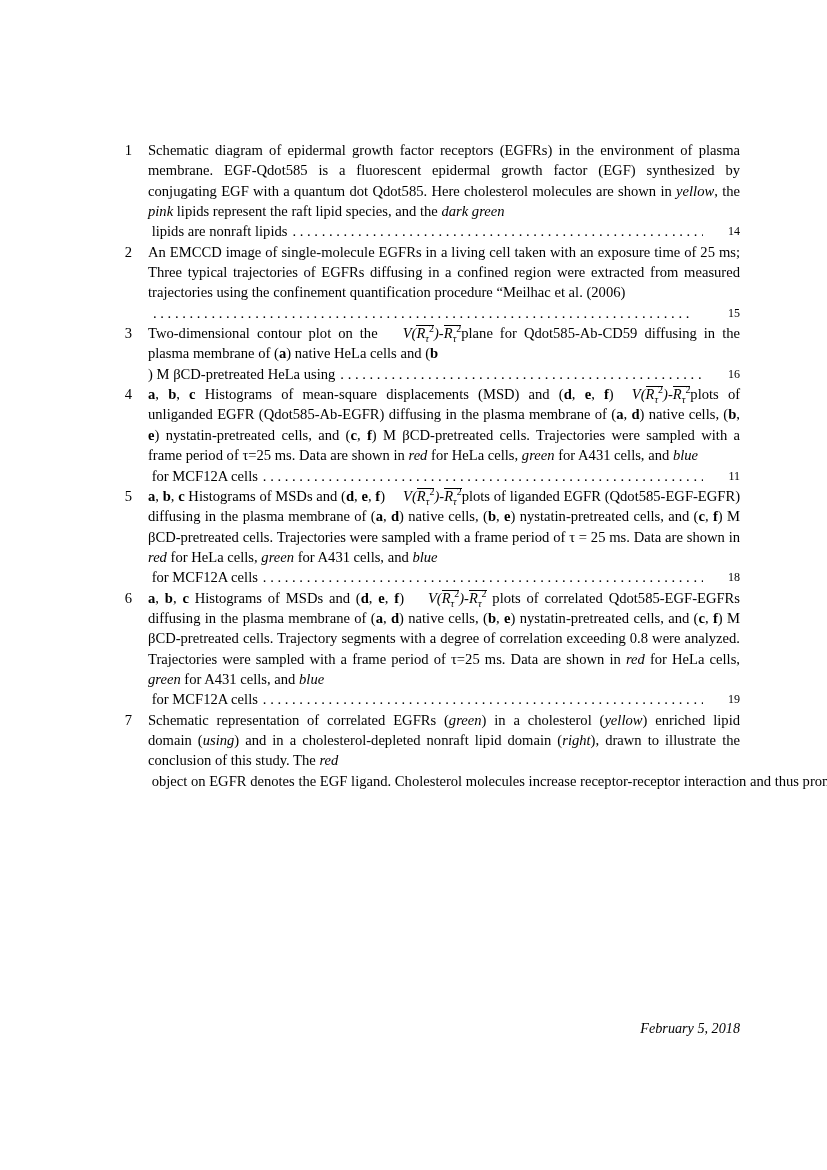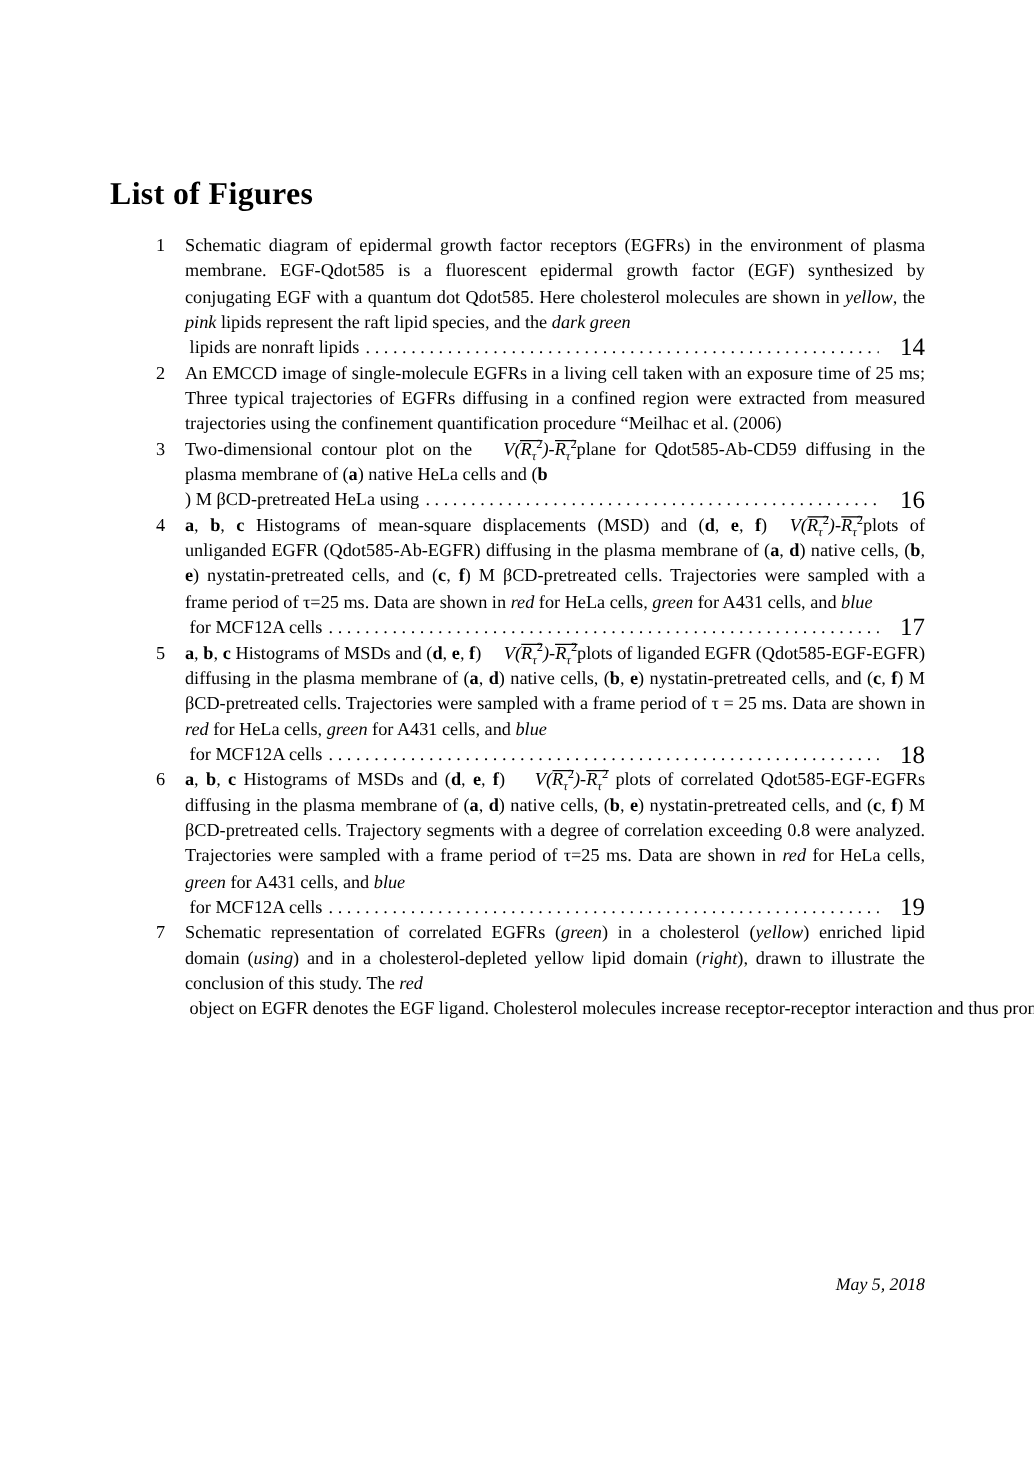--- a/index.html
+++ b/index.html
@@ -76,21 +76,21 @@
   }
   .leader::before {
     content: ". . . . . . . . . . . . . . . . . . . . . . . . . . . . . . . . . . . . . . . . . . . . . . . . . . . . . . . . . . . . . . . . . . . . . . . . . .";
     display: block;
     text-align: left;
   }
   .pageno {
     flex: 0 0 auto;
     width: 34px;
     text-align: right;
-    font-size: 20px;
+    font-size: 12px;
   }
   i, .it { }
   b, .bf { font-weight: bold; }
   
   .math {
     font-family: "Liberation Serif", "DejaVu Serif", serif;
     font-style: italic;
     white-space: nowrap;
     margin-left: 18px;
   }
@@ -122,55 +122,58 @@
     font-size: 14.2px;
   }
   .nb { white-space: nowrap; }
 </style>
 </head>
 <body>
 
 <div class="page">
   <div class="content">
 
-    <h1 class="lof-title">List of Figures</h1>
 
     <div class="entry">
       <span class="num">1</span>
       <span class="body"><span>Schematic diagram of epidermal growth factor receptors (EGFRs) in the environment of plasma membrane. EGF-Qdot585 is a fluorescent epidermal growth factor (EGF) synthesized by conjugating EGF with a quantum dot Qdot585. Here cholesterol molecules are shown in </span><i>yellow</i><span>, the </span><i>pink</i><span> lipids represent the raft lipid species, and the </span><i>dark green</i><span class="lastline">
             <span class="tail"> lipids are nonraft lipids</span>
             <span class="leader"></span>
             <span class="pageno">14</span>
           </span></span>
     </div>
 
     <div class="entry">
       <span class="num">2</span>
       <span class="body">
           <span class="lastline">
             <span class="tail" style="white-space:normal;flex:1 1 auto;display:block;font-family:Liberation Serif, serif;">An EMCCD image of single-molecule EGFRs in a living cell taken with an exposure time of 25 ms; Three typical trajectories of EGFRs diffusing in a confined region were extracted from measured trajectories using the confinement quantification procedure “Meilhac et al. (2006)</span>
           </span>
+          <span class="lastline">
+            <span class="leader"></span>
+            <span class="pageno">15</span>
+          </span>
         </span>
     </div>
 
     <div class="entry">
       <span class="num">3</span>
       <span class="body"><span>Two-dimensional contour plot on the </span><span class="math"><span class="nb">V</span>(<span class="ovl">R<sub class="tau">τ</sub><sup class="sq">2</sup></span>)-<span class="ovl">R<sub class="tau">τ</sub><sup class="sq">2</sup></span></span><span>plane for Qdot585-Ab-CD59 diffusing in the plasma membrane of (</span><b>a</b><span>) native HeLa cells and (</span><b>b</b><span class="lastline">
             <span class="tail">) M βCD-pretreated HeLa using</span>
             <span class="leader"></span>
             <span class="pageno">16</span>
           </span></span>
     </div>
 
     <div class="entry">
       <span class="num">4</span>
       <span class="body"><b>a</b><span>, </span><b>b</b><span>, </span><b>c</b><span> Histograms of mean-square displacements (MSD) and (</span><b>d</b><span>, </span><b>e</b><span>, </span><b>f</b><span>)</span><span class="math"><span class="nb">V</span>(<span class="ovl">R<sub class="tau">τ</sub><sup class="sq">2</sup></span>)-<span class="ovl">R<sub class="tau">τ</sub><sup class="sq">2</sup></span></span><span>plots of unliganded EGFR (Qdot585-Ab-EGFR) diffusing in the plasma membrane of (</span><b>a</b><span>, </span><b>d</b><span>) native cells, (</span><b>b</b><span>, </span><b>e</b><span>) nystatin-pretreated cells, and (</span><b>c</b><span>, </span><b>f</b><span>) M βCD-pretreated cells. Trajectories were sampled with a frame period of τ=25 ms. Data are shown in </span><i>red</i><span> for HeLa cells, </span><i>green</i><span> for A431 cells, and </span><i>blue</i><span class="lastline">
             <span class="tail"> for MCF12A cells</span>
             <span class="leader"></span>
-            <span class="pageno">17</span>
+            <span class="pageno">11</span>
           </span></span>
     </div>
 
     <div class="entry">
       <span class="num">5</span>
       <span class="body"><b>a</b><span>, </span><b>b</b><span>, </span><b>c</b><span> Histograms of MSDs and (</span><b>d</b><span>, </span><b>e</b><span>, </span><b>f</b><span>)</span><span class="math"><span class="nb">V</span>(<span class="ovl">R<sub class="tau">τ</sub><sup class="sq">2</sup></span>)-<span class="ovl">R<sub class="tau">τ</sub><sup class="sq">2</sup></span></span><span>plots of liganded EGFR (Qdot585-EGF-EGFR) diffusing in the plasma membrane of (</span><b>a</b><span>, </span><b>d</b><span>) native cells, (</span><b>b</b><span>, </span><b>e</b><span>) nystatin-pretreated cells, and (</span><b>c</b><span>, </span><b>f</b><span>) M βCD-pretreated cells. Trajectories were sampled with a frame period of τ = 25 ms. Data are shown in </span><i>red</i><span> for HeLa cells, </span><i>green</i><span> for A431 cells, and </span><i>blue</i><span class="lastline">
             <span class="tail"> for MCF12A cells</span>
             <span class="leader"></span>
             <span class="pageno">18</span>
           </span></span>
@@ -180,22 +183,22 @@
       <span class="num">6</span>
       <span class="body"><b>a</b><span>, </span><b>b</b><span>, </span><b>c</b><span> Histograms of MSDs and (</span><b>d</b><span>, </span><b>e</b><span>, </span><b>f</b><span>) </span><span class="math"><span class="nb">V</span>(<span class="ovl">R<sub class="tau">τ</sub><sup class="sq">2</sup></span>)-<span class="ovl">R<sub class="tau">τ</sub><sup class="sq">2</sup></span></span><span> plots of correlated Qdot585-EGF-EGFRs diffusing in the plasma membrane of (</span><b>a</b><span>, </span><b>d</b><span>) native cells, (</span><b>b</b><span>, </span><b>e</b><span>) nystatin-pretreated cells, and (</span><b>c</b><span>, </span><b>f</b><span>) M βCD-pretreated cells. Trajectory segments with a degree of correlation exceeding 0.8 were analyzed. Trajectories were sampled with a frame period of τ=25 ms. Data are shown in </span><i>red</i><span> for HeLa cells, </span><i>green</i><span> for A431 cells, and </span><i>blue</i><span class="lastline">
             <span class="tail"> for MCF12A cells</span>
             <span class="leader"></span>
             <span class="pageno">19</span>
           </span></span>
     </div>
 
     <div class="entry">
       <span class="num">7</span>
-      <span class="body"><span>Schematic representation of correlated EGFRs (</span><i>green</i><span>) in a cholesterol (</span><i>yellow</i><span>) enriched lipid domain (</span><i>using</i><span>) and in a cholesterol-depleted yellow lipid domain (</span><i>right</i><span>), drawn to illustrate the conclusion of this study. The </span><i>red</i><span class="lastline">
+      <span class="body"><span>Schematic representation of correlated EGFRs (</span><i>green</i><span>) in a cholesterol (</span><i>yellow</i><span>) enriched lipid domain (</span><i>using</i><span>) and in a cholesterol-depleted nonraft lipid domain (</span><i>right</i><span>), drawn to illustrate the conclusion of this study. The </span><i>red</i><span class="lastline">
             <span class="tail"> object on EGFR denotes the EGF ligand. Cholesterol molecules increase receptor-receptor interaction and thus promote the stability of correlatively moving EGFRs</span>
             <span class="leader"></span>
           </span></span>
     </div>
 
-    <div class="footer-date">May 5, 2018</div>
+    <div class="footer-date">February 5, 2018</div>
 
   </div>
 </div>
 
 </body></html>

